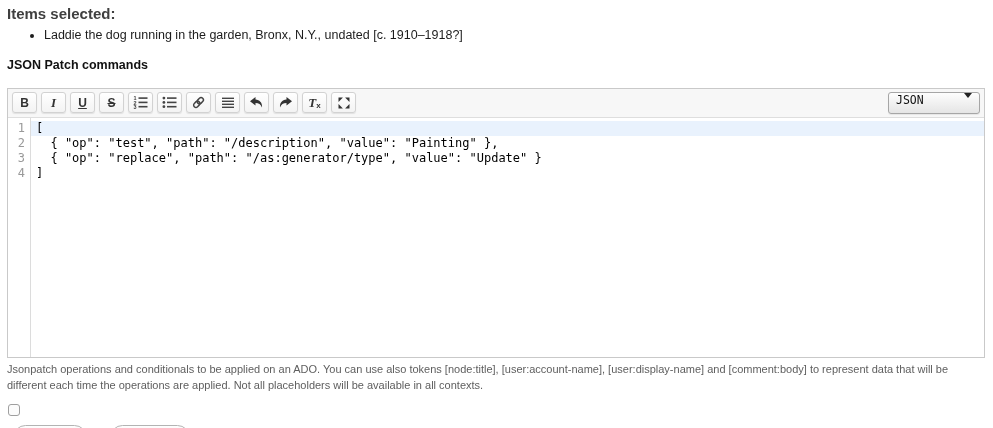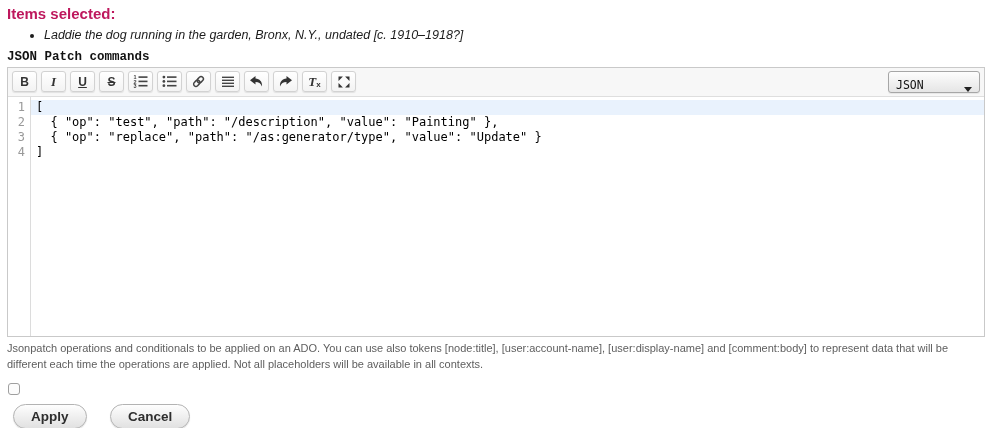--- a/index.html
+++ b/index.html
@@ -5,24 +5,24 @@
   * { box-sizing: border-box; }
   html,body { margin:0; padding:0; }
   body {
     width: 993px; height: 428px;
     background: #ffffff;
     font-family: "Liberation Sans", sans-serif;
     color: #1c1c1c;
     padding: 5px 8px 0 7px;
     overflow: hidden;
   }
-  .heading { font-size: 15px; font-weight: 700; color: #be185d; margin: 0 0 5px 0; }
-  ul.selected-list { margin: 0 0 6px 0; padding: 0 0 0 37px; font-style: italic; }
+  .heading { font-size: 15px; font-weight: 700; color: #404040; margin: 0 0 5px 0; }
+  ul.selected-list { margin: 0 0 14px 0; padding: 0 0 0 37px; }
   ul.selected-list li { font-size: 12.5px; color: #1c1c1c; line-height: 1.35; }
-  .field-label { display:block; font-size: 12.5px; font-weight: 700; color: #121212; margin: 6px 0 3px 0; font-family: Liberation Mono, monospace; }
+  .field-label { display:block; font-size: 12.5px; font-weight: 700; color: #121212; margin: 6px 0 16px 0; }
 
   .editor { border: 1px solid #c9c9c9; background: #fff; width: 978px; }
   .toolbar {
     background: #f7f7f7;
     border-bottom: 1px solid #dedede;
     padding: 3px 4px;
     display: flex; align-items: center;
     height: 29px;
   }
   .tb-btn {
@@ -43,21 +43,21 @@
   .rf-t { font-family: "Liberation Serif", serif; font-style: italic; font-size: 13px; }
   .rf-x { font-size: 8px; margin-top: 5px; font-weight: 700; }
   .tb-btn svg { display:block; }
 
   .mode-select {
     margin-left: auto;
     width: 92px; height: 22px;
     border: 1px solid #a6a6a6; border-radius: 3px;
     background: linear-gradient(#fdfdfd, #e5e5e5);
     box-shadow: 0 1px 1px rgba(0,0,0,.07);
-    display: flex; align-items: flex-end;
+    display: flex; align-items: flex-start;
     padding: 0 7px;
     font-family: "DejaVu Sans Mono", monospace;
     font-size: 11.5px; color: #111;
     cursor: pointer;
   }
   .mode-arrow {
     margin-left: auto; width: 0; height: 0;
     border-left: 4px solid transparent; border-right: 4px solid transparent;
     border-top: 5px solid #222;
   }

